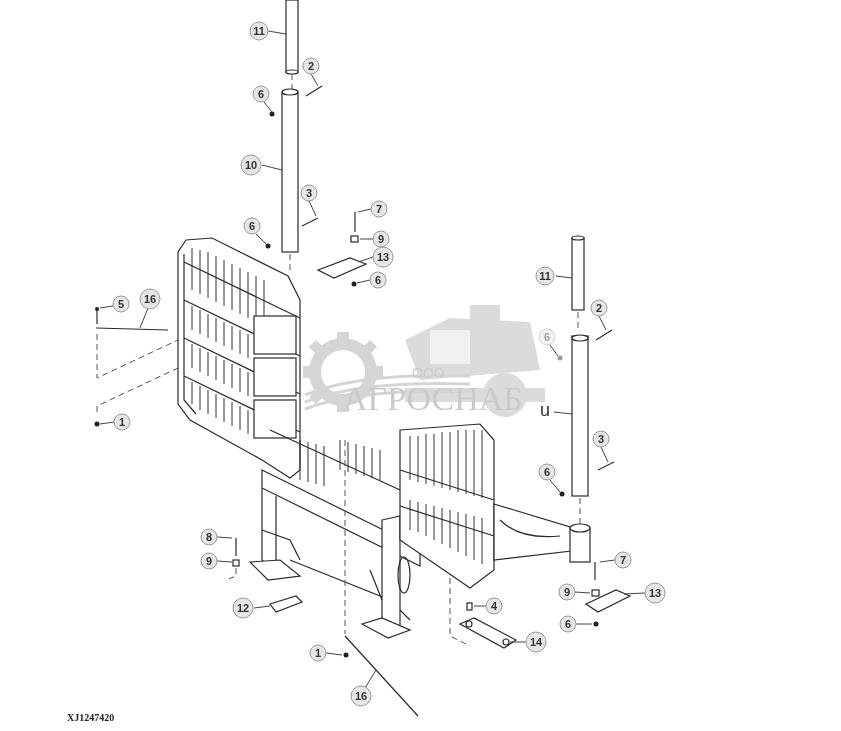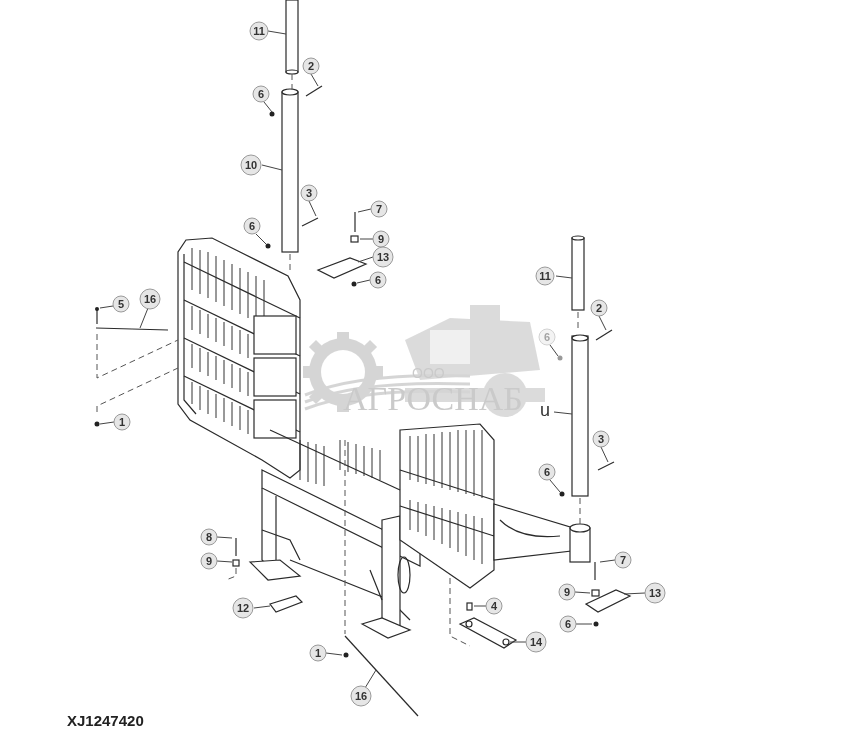--- a/index.html
+++ b/index.html
@@ -8,21 +8,21 @@
   .callout circle { fill:#e6e6e6; stroke:#9a9a9a; stroke-width:1; }
   .callout text { font-family:"Liberation Sans", sans-serif; font-weight:bold; font-size:11px; fill:#333333; text-anchor:middle; dominant-baseline:central; }
   .leader { stroke:#444444; stroke-width:1; fill:none; }
   .ln { stroke:#2a2a2a; stroke-width:1.2; fill:none; }
   .lnf { stroke:#2a2a2a; stroke-width:1.2; fill:#ffffff; }
   .dash { stroke:#555555; stroke-width:1; stroke-dasharray:6 4; fill:none; }
   .fin { stroke:#333333; stroke-width:1; }
   .wm { opacity:0.35; }
   .wm-text { font-family:"Liberation Serif", serif; font-size:34px; fill:#6a6a6a; }
   .wm-ooo { font-family:"Liberation Sans", sans-serif; font-size:14px; fill:#6a6a6a; }
-  .drawing-id { position:absolute; left:67px; top:712px; font-family:Liberation Sans, sans-serif; font-weight:bold; font-size:15px; color:#222222; }
+  .drawing-id { position:absolute; left:67px; top:712px; font-family:Liberation Serif, serif; font-weight:bold; font-size:10px; color:#222222; }
 </style>
 </head>
 <body>
 
 <svg id="diagram" viewBox="0 0 841 731" xmlns="http://www.w3.org/2000/svg">
 
   <g class="wm">
 
     <g>
       <circle cx="343" cy="372" r="34" fill="#8a8a8a"></circle>

